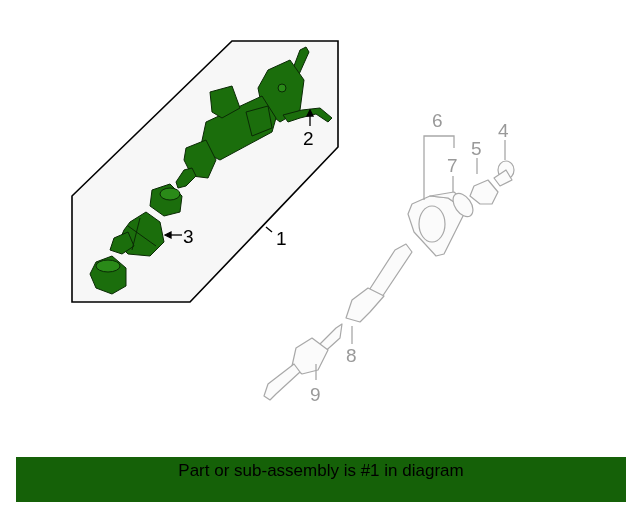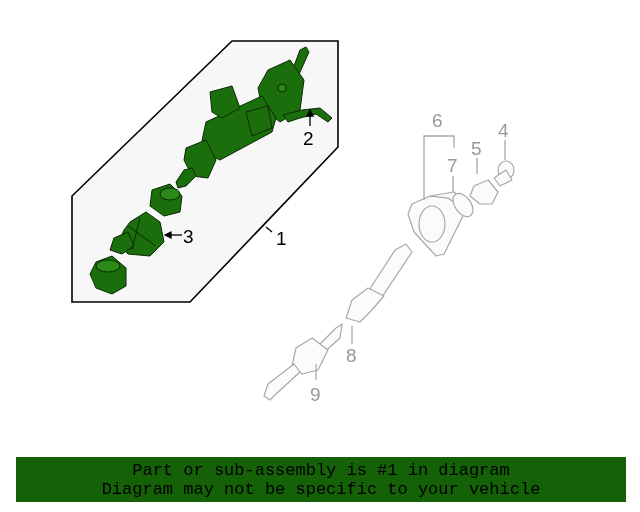--- a/index.html
+++ b/index.html
@@ -4,21 +4,21 @@
 <style>
   html, body { margin:0; padding:0; background:#ffffff; }
   body { width:640px; height:512px; position:relative; overflow:hidden; font-family:"Liberation Sans", sans-serif; }
   #diagram { position:absolute; left:0; top:0; width:640px; height:512px; }
   .callout { font-family:"Liberation Sans", sans-serif; font-size:19px; }
   .callout-dark { fill:#000000; }
   .callout-gray { fill:#999999; }
   .banner {
     position:absolute; left:16px; top:457px; width:610px; height:45px;
     background:#156108; color:#000000; text-align:center;
-    font-family:Liberation Mono, monospace; font-size:17px; line-height:19px;
+    font-family:Liberation Sans, sans-serif; font-size:17px; line-height:19px;
     padding-top:4px; box-sizing:border-box;
   }
   .banner div { white-space:nowrap; }
 </style>
 </head>
 <body>
 
 <svg id="diagram" viewBox="0 0 640 512" xmlns="http://www.w3.org/2000/svg">
 
   <polygon points="232,41 338,41 338,147 190,302 72,302 72,196" fill="#f7f7f7" stroke="#000" stroke-width="1.6"></polygon>
@@ -98,14 +98,13 @@
   <text class="callout callout-gray" x="498" y="137">4</text>
   <text class="callout callout-gray" x="471" y="155">5</text>
   <text class="callout callout-gray" x="432" y="127">6</text>
   <text class="callout callout-gray" x="447" y="172">7</text>
   <text class="callout callout-gray" x="346" y="362">8</text>
   <text class="callout callout-gray" x="310" y="401">9</text>
 </svg>
 
 <div class="banner">
   <div>Part or sub-assembly is #1 in diagram</div>
-  <div>Diagram may not be specific to your vehicle</div>
 </div>
 
 </body></html>

